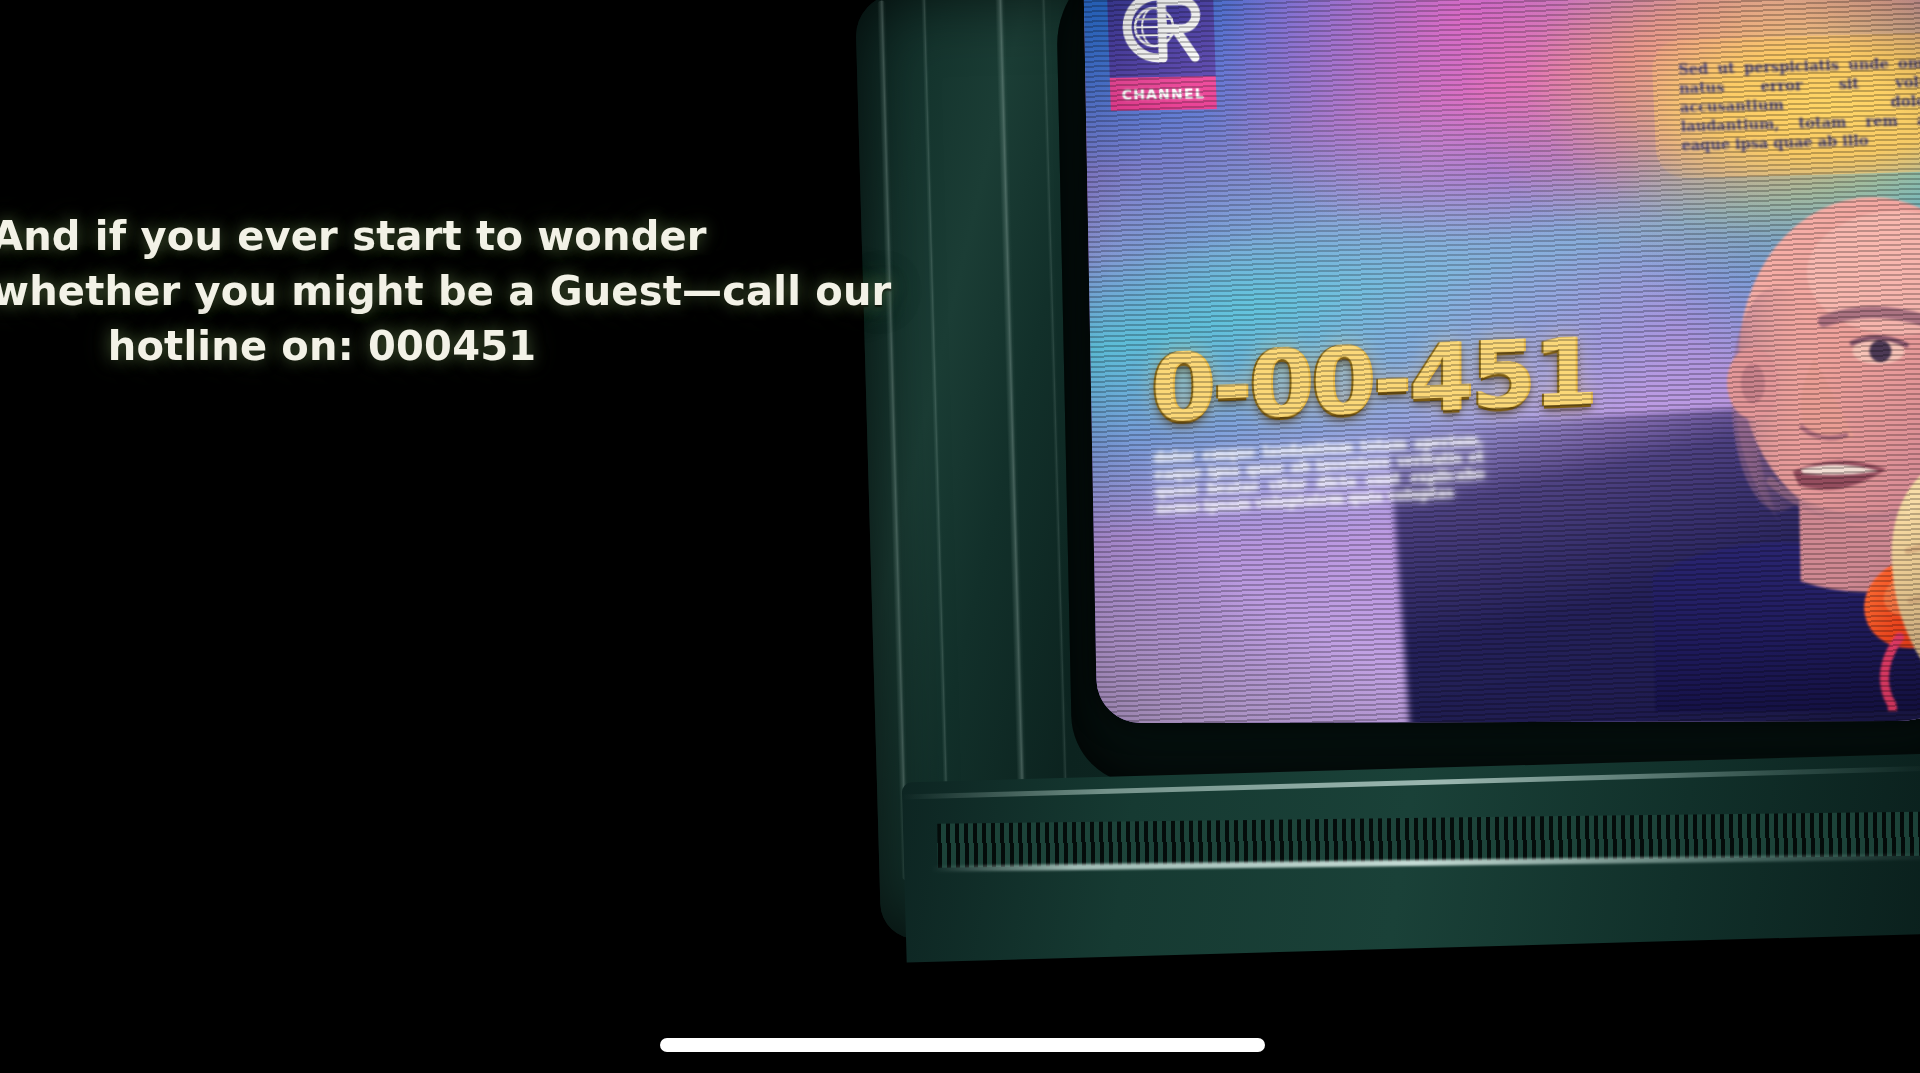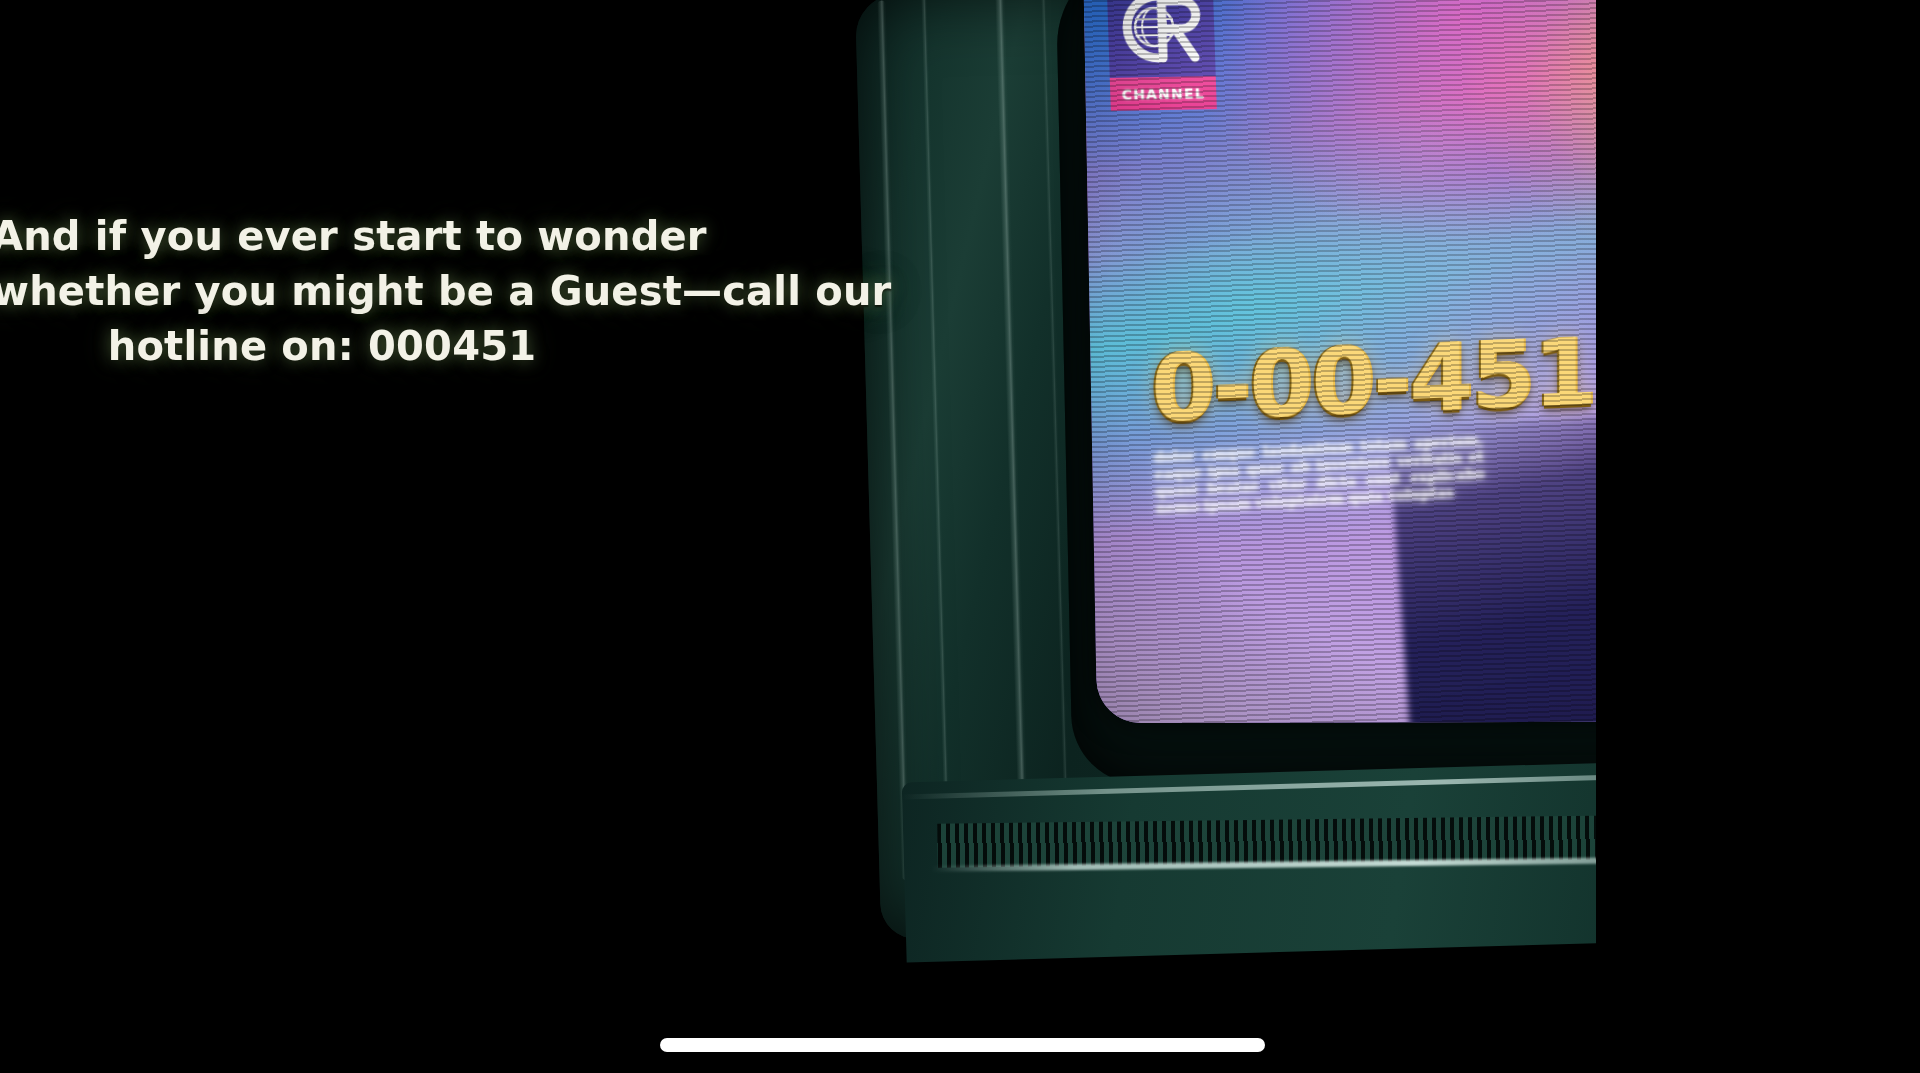--- a/index.html
+++ b/index.html
@@ -8,21 +8,21 @@
   html, body {
     width: 1920px;
     height: 1073px;
     background: #000;
     overflow: hidden;
     font-family: "Liberation Sans", sans-serif;
   }
 
   #stage {
     position: relative;
-    width: 1596px;
+    width: 1920px;
     height: 1073px;
     background: #000000;
     overflow: hidden;
   }
 
   
   #caption-block {
     position: absolute;
     left: -8px;
     top: 212px;

